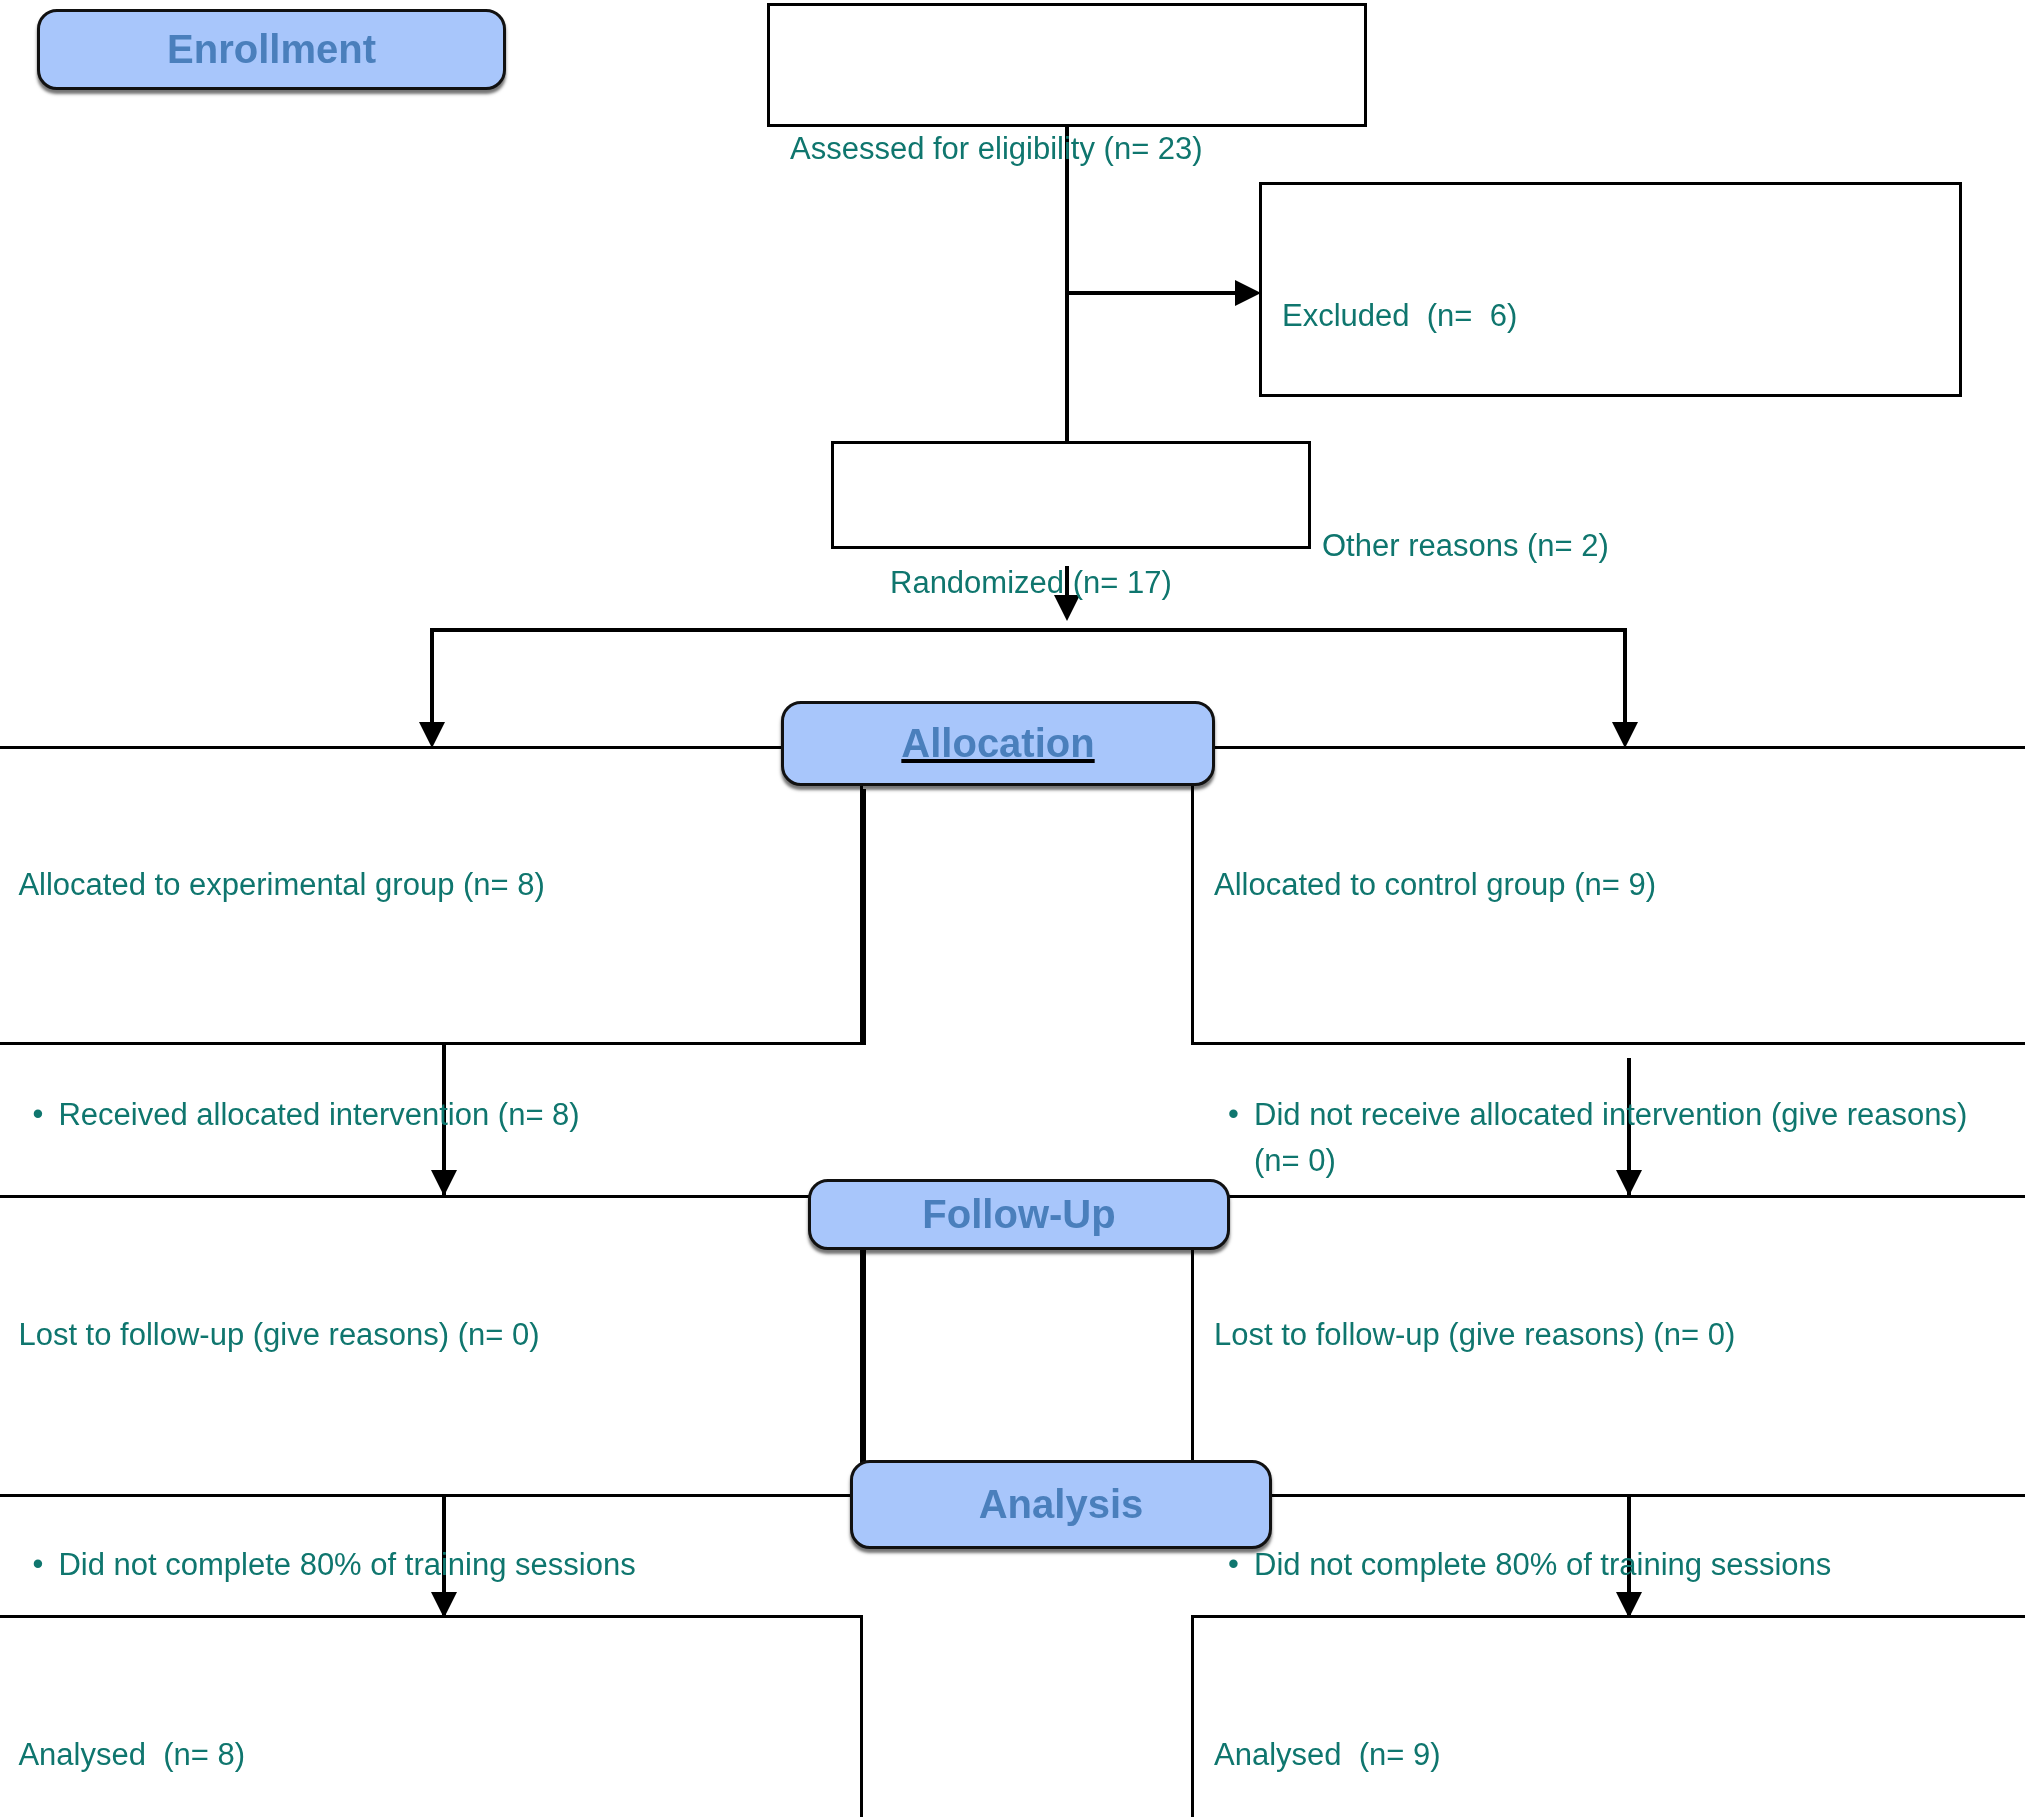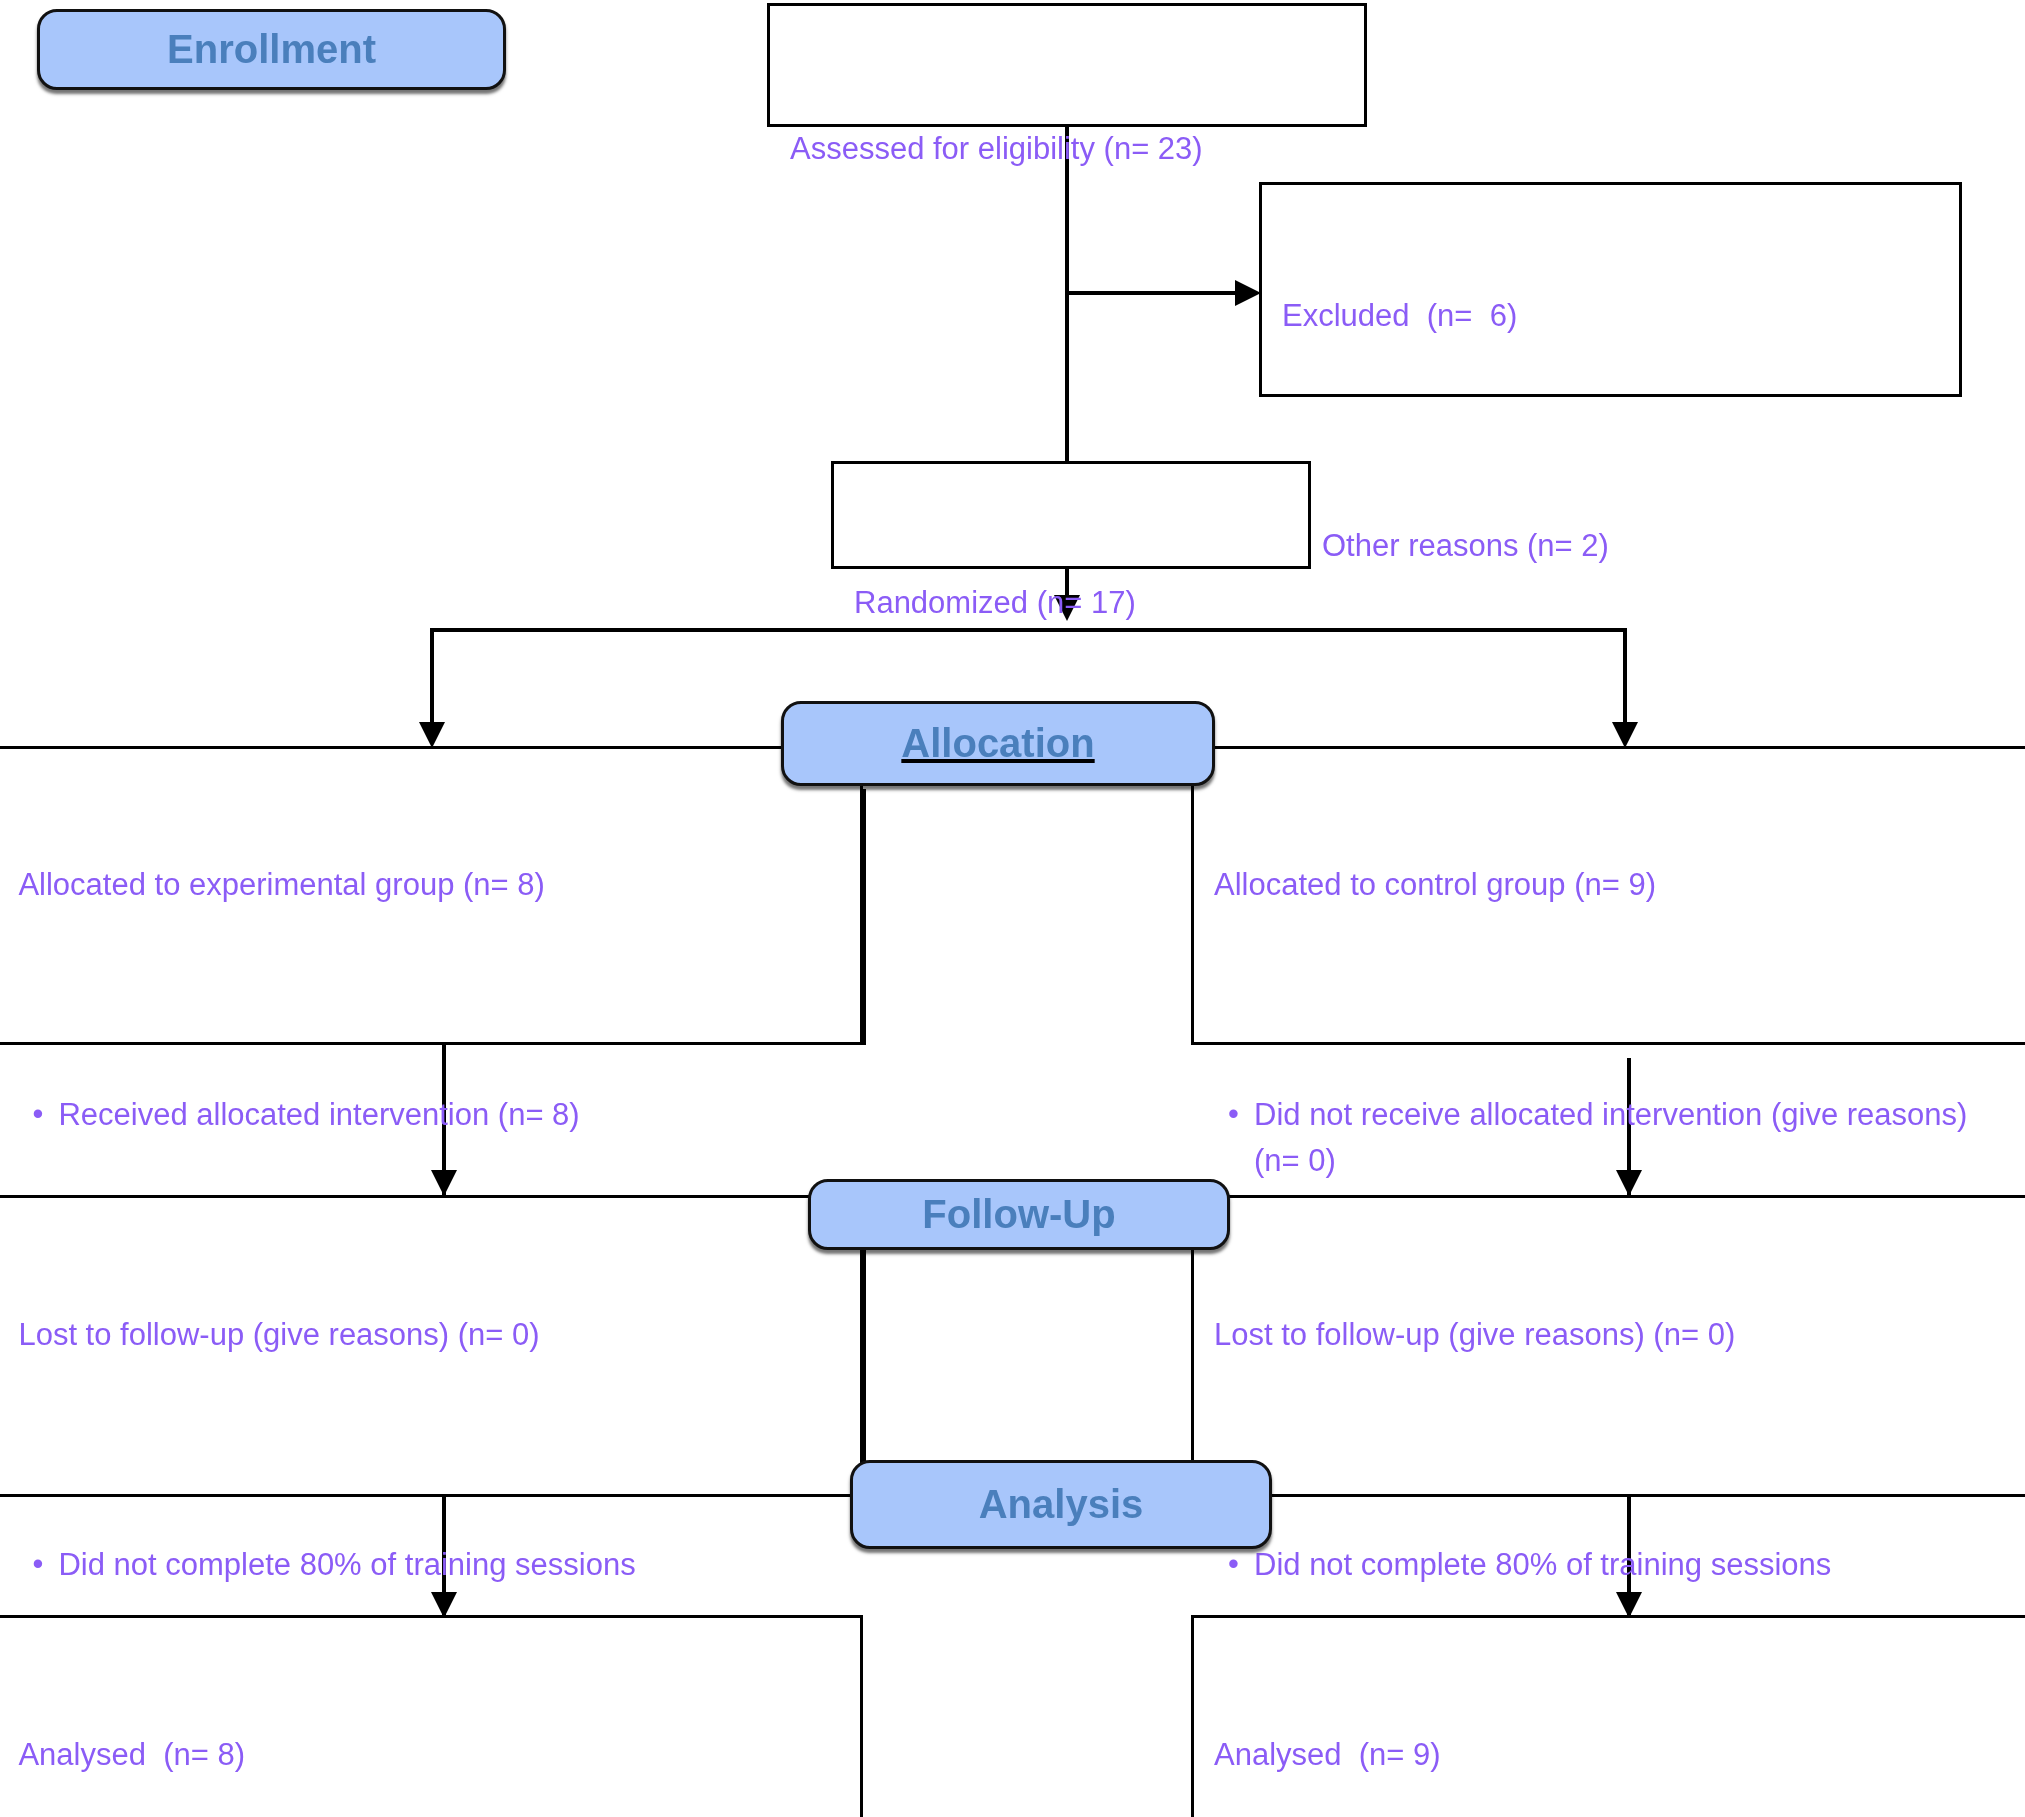--- a/index.html
+++ b/index.html
@@ -22,21 +22,21 @@
     position: absolute;
     box-sizing: border-box;
     background: #ffffff;
     border: 3.1px solid #000000;
     z-index: 5;
   }
   .box-inner {
     padding: 17px 20px;
     font-size: 31px;
     line-height: 1.46;
-    color: #8b5cf6;
+    color: #0f766e;
     white-space: pre-wrap;
   }
   .box-title {
     margin: 0 0 4.6px 0;
     white-space: pre;
   }
   ul.bullets {
     margin: 0;
     padding: 0 0 0 40px;
     list-style: none;
@@ -151,21 +151,21 @@
 
   <div class="box" style="left:1259px; top:182px; width:703px; height:215px;">
     <div class="box-inner">
       <div class="box-title">Excluded  (n=  6)</div>
       <ul class="bullets">
         <li>Other reasons (n= 2)</li>
       </ul>
     </div>
   </div>
 
-  <div class="box" style="left:831px; top:461px; width:480px; height:108px;">
+  <div class="box" style="left:831px; top:441px; width:480px; height:108px;padding-left:36px;">
     <div class="box-inner" style="padding-top:25px;">
       <div class="box-title">Randomized (n= 17)</div>
     </div>
   </div>
 
   <div class="box" style="left:-4.6px; top:746px; width:868px; height:299px;">
     <div class="box-inner" style="padding-top:22px;">
       <div class="box-title">Allocated to experimental group (n= 8)</div>
       <ul class="bullets">
         <li>Received allocated intervention (n= 8)</li>

